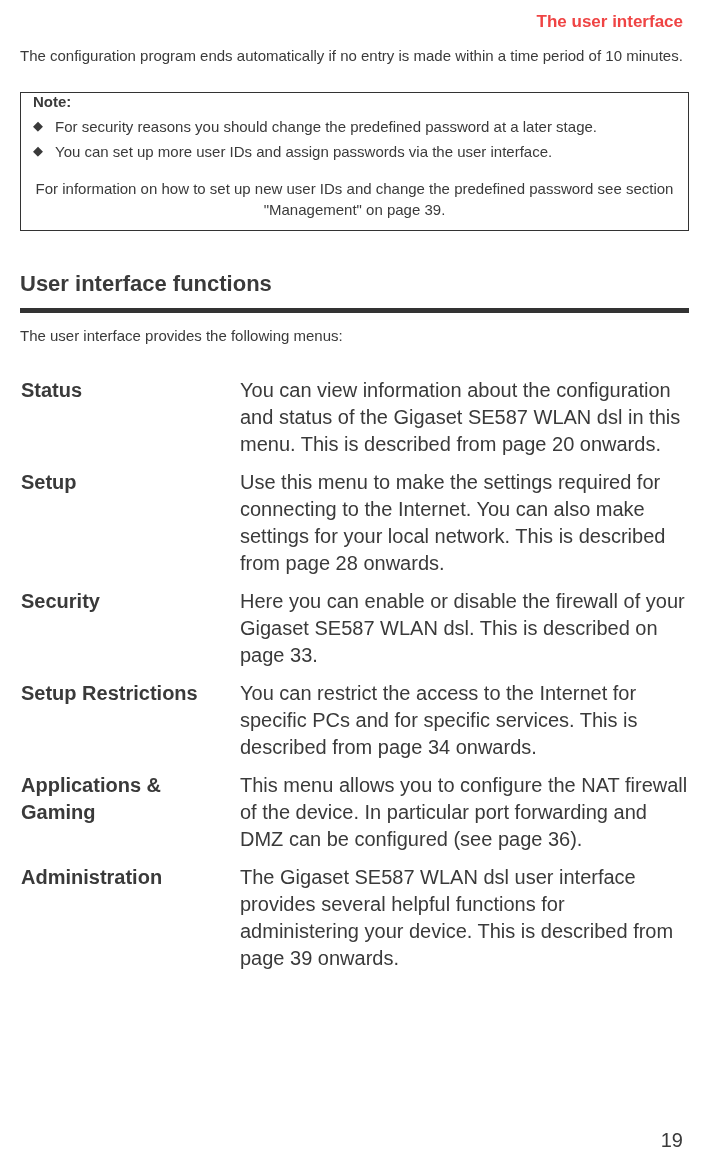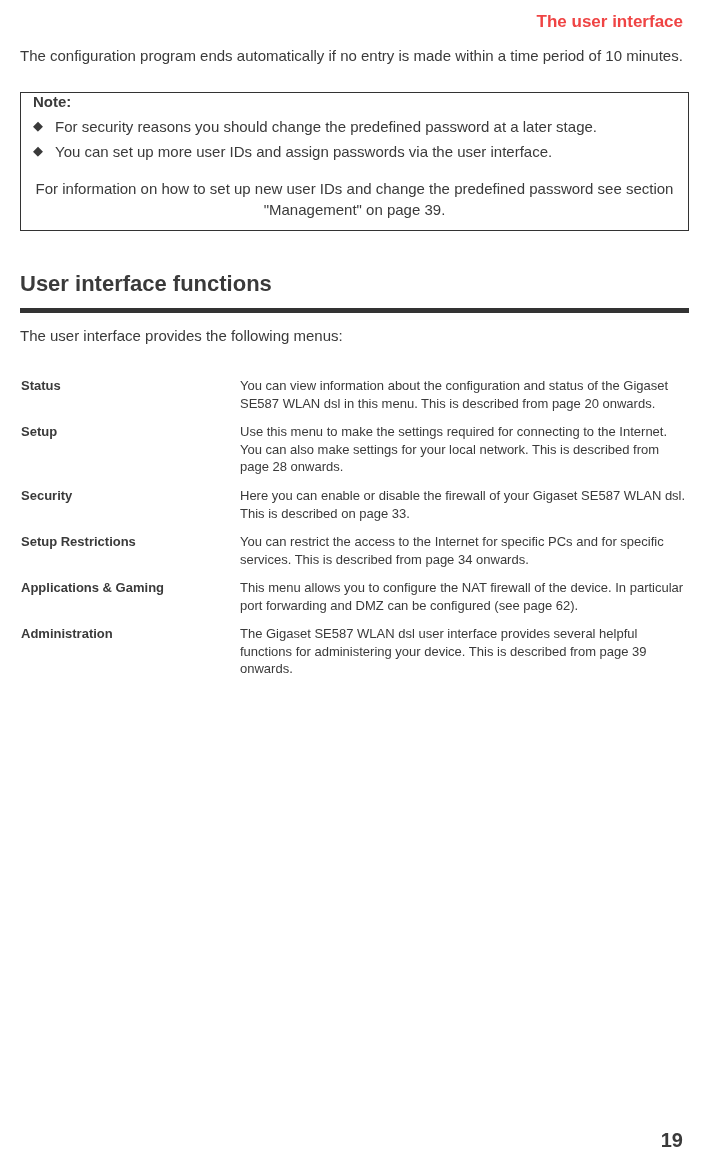--- a/index.html
+++ b/index.html
@@ -77,33 +77,33 @@
     font-size: 15px;
     margin-bottom: 32px;
   }
   .menu-table {
     width: 100%;
     border-collapse: collapse;
   }
   .menu-table td {
     vertical-align: top;
     padding-bottom: 10px;
-    font-size: 13px;
+    font-size: 20px;
     line-height: 1.35;
   }
   .menu-table td.term {
     font-weight: 700;
     width: 210px;
     padding-right: 8px;
   }
   .page-number {
     position: absolute;
     bottom: 20px;
     right: 26px;
-    font-weight: 700;
+    font-weight: 400;
     font-size: 20px;
     color: #3a3a3a;
   }
 </style>
 </head>
 <body>
 
 <div class="page">
 
   <div class="header-title">The user interface</div>
@@ -142,21 +142,21 @@
     <tr>
       <td class="term">Security</td>
       <td>Here you can enable or disable the firewall of your Gigaset SE587 WLAN dsl. This is described on page 33.</td>
     </tr>
     <tr>
       <td class="term">Setup Restrictions</td>
       <td>You can restrict the access to the Internet for specific PCs and for specific services. This is described from page 34 onwards.</td>
     </tr>
     <tr>
       <td class="term">Applications &amp; Gaming</td>
-      <td>This menu allows you to configure the NAT firewall of the device. In particular port forwarding and DMZ can be configured (see page 62).</td>
+      <td>This menu allows you to configure the NAT firewall of the device. In particular port forwarding and DMZ can be configured (see page 36).</td>
     </tr>
     <tr>
       <td class="term">Administration</td>
       <td>The Gigaset SE587 WLAN dsl user interface provides several helpful functions for administering your device. This is described from page 39 onwards.</td>
     </tr>
   </tbody>
     </table>
 
   <div class="page-number">19</div>
 

